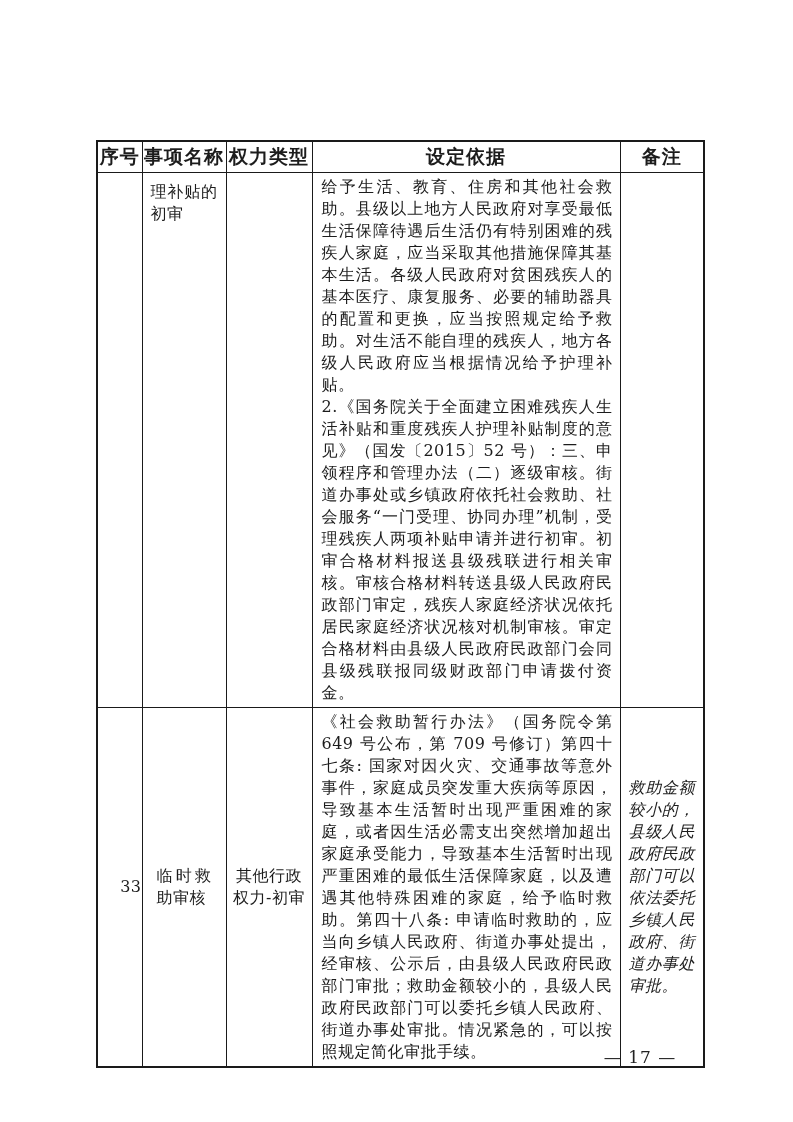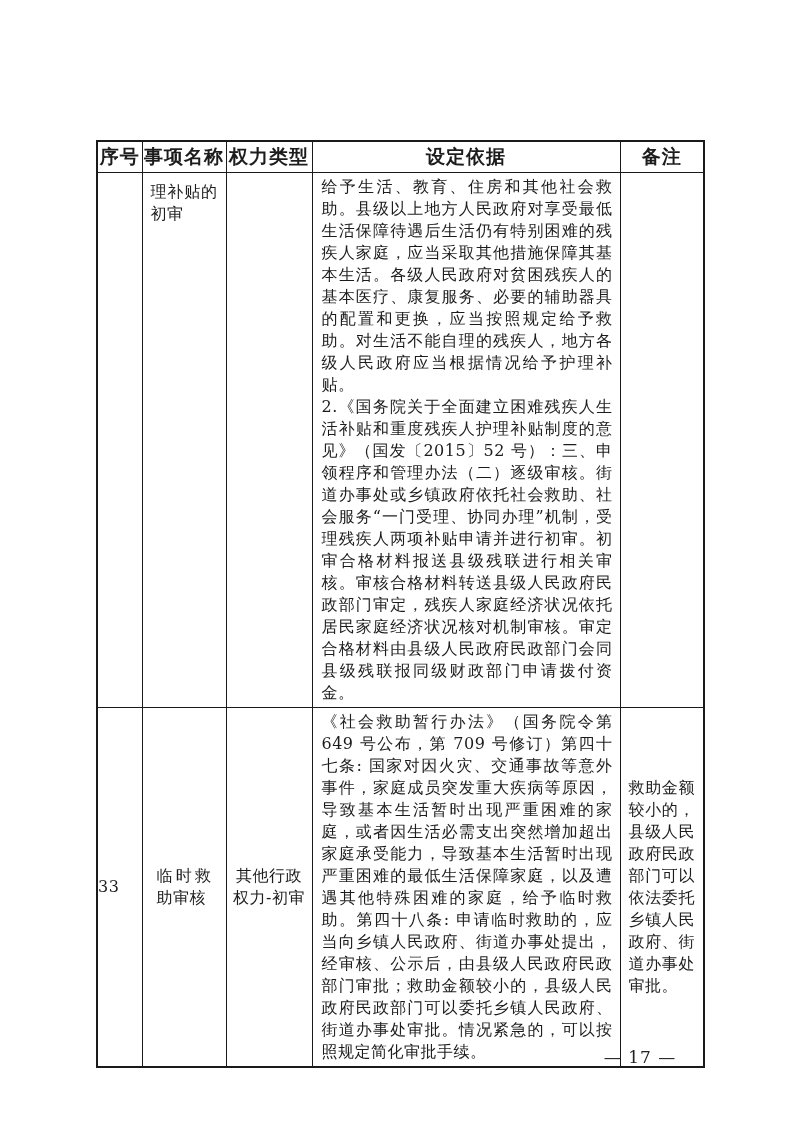--- a/index.html
+++ b/index.html
@@ -41,21 +41,21 @@
     letter-spacing: 1px;
   }
   .doc-table td {
     font-size: 16px;
     line-height: 22px;
     letter-spacing: 0.5px;
   }
   tr.row-cont { height: 497px; }
   tr.row-33   { height: 322px; }
   td.serial-cell {
-    text-align: left;
+    text-align: right;
     vertical-align: middle;
     font-size: 16px;
   }
   td.name-cell-top {
     vertical-align: top;
     text-align: justify;
     padding: 8px 8px;
   }
   td.name-cell-mid {
     vertical-align: middle;
@@ -73,20 +73,21 @@
     padding: 3px 7px 3px 9px;
   }
   td.basis-cell p {
     text-align: justify;
     text-align-last: left;
   }
   td.remark-cell {
     vertical-align: middle;
     text-align: justify;
     padding: 0 8px;
+    font-style: italic;
   }
   .page-number {
     position: absolute;
     left: 592px;
     top: 1004px;
     width: 96px;
     text-align: center;
     font-size: 17px;
     letter-spacing: 1px;
     color: #222222;

